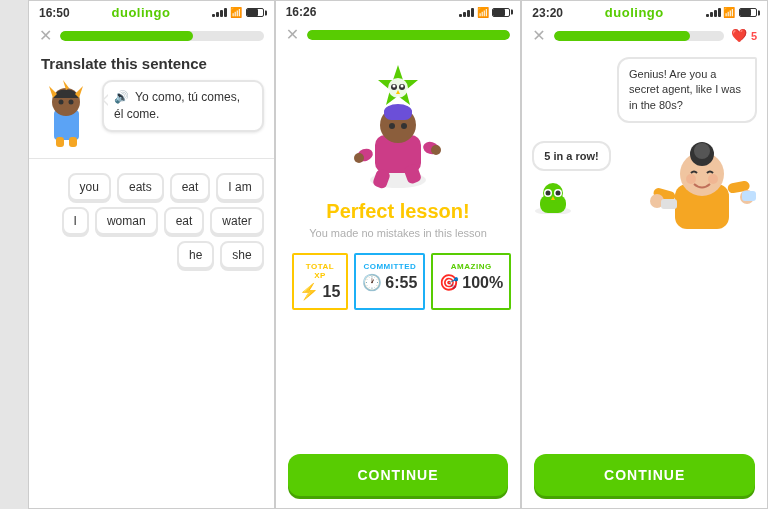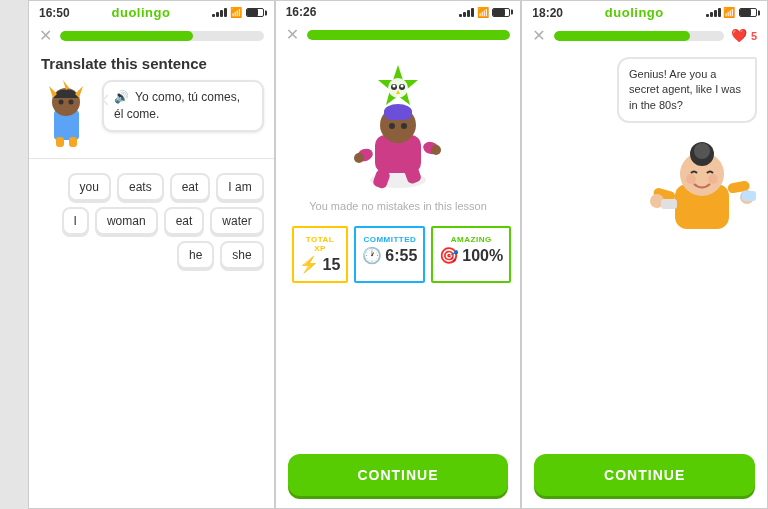--- a/index.html
+++ b/index.html
@@ -467,20 +467,21 @@
 
             <circle cx="55" cy="28" r="10" fill="#fff" opacity="0.9"></circle>
             <circle cx="51" cy="27" r="3" fill="#333"></circle>
             <circle cx="59" cy="27" r="3" fill="#333"></circle>
             <circle cx="51" cy="26" r="1.5" fill="#fff"></circle>
             <circle cx="59" cy="26" r="1.5" fill="#fff"></circle>
             <polygon points="55,30 53,34 57,34" fill="#ffc800"></polygon>
           </svg>
         </div>
 
+        <div class="perfect-title">Perfect lesson!</div>
         <div class="perfect-subtitle">You made no mistakes in this lesson</div>
 
         <div class="stats-row">
           <div class="stat-box xp">
             <div class="stat-label">TOTAL XP</div>
             <div class="stat-value">
               <span style="color:#ffc800">⚡</span>
               <span>15</span>
             </div>
           </div>
@@ -503,21 +504,21 @@
       </div>
     </div>
     <div class="spacer"></div>
     <div style="padding:0 12px 12px;">
       <button class="continue-btn">CONTINUE</button>
     </div>
   </div>
 
   <div class="phone-wrapper">
     <div class="status-bar">
-      <span class="time">18:20</span>
+      <span class="time">23:20</span>
       <span class="duolingo-logo">duolingo</span>
       <div class="icons">
         <div class="signal">
           <span style="height:3px"></span>
           <span style="height:5px"></span>
           <span style="height:7px"></span>
           <span style="height:9px"></span>
         </div>
         <span style="font-size:10px">📶</span>
         <div class="battery">
@@ -539,20 +540,36 @@
 
     <div class="screen3">
       <div class="chat-area">
         <div class="chat-bubble">
           <span>Genius! Are you a secret agent, like I was in the 80s?</span>
         </div>
       </div>
 
       <div class="row3-bottom">
 
+        <div style="display:flex;flex-direction:column;align-items:flex-start;gap:8px;">
+          <div class="streak-bubble">
+            <span>5 in a row!</span>
+          </div>
+
+          <svg width="42" height="35" viewBox="0 0 42 35" xmlns="http://www.w3.org/2000/svg">
+            <ellipse cx="21" cy="32" rx="18" ry="4" fill="#e0e0e0" opacity="0.5"></ellipse>
+            <rect x="8" y="16" width="26" height="18" rx="8" fill="#58cc02"></rect>
+            <circle cx="21" cy="14" r="10" fill="#58cc02"></circle>
+            <circle cx="16" cy="14" r="4" fill="#fff"></circle>
+            <circle cx="26" cy="14" r="4" fill="#fff"></circle>
+            <circle cx="16" cy="14" r="2.5" fill="#333"></circle>
+            <circle cx="26" cy="14" r="2.5" fill="#333"></circle>
+            <polygon points="21,17 19,21 23,21" fill="#ffc800"></polygon>
+          </svg>
+        </div>
 
         <div class="char3" style="flex:1;display:flex;justify-content:flex-end;">
           <svg width="110" height="110" viewBox="0 0 110 110" xmlns="http://www.w3.org/2000/svg">
 
             <rect x="28" y="55" width="54" height="45" rx="12" fill="#f5a623"></rect>
 
             <circle cx="55" cy="45" r="22" fill="#f0c5a0"></circle>
 
             <circle cx="55" cy="25" r="12" fill="#333"></circle>
             <circle cx="55" cy="22" r="8" fill="#555"></circle>

